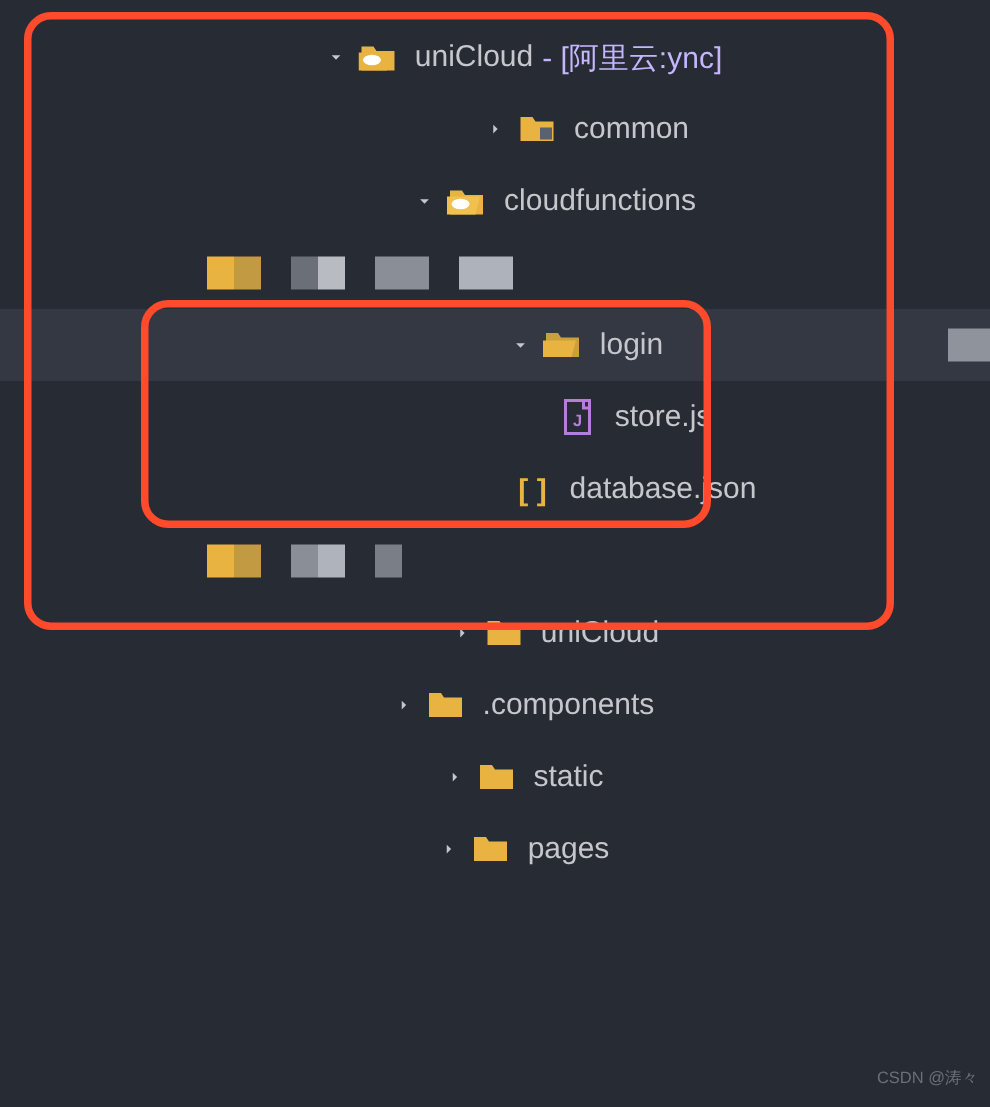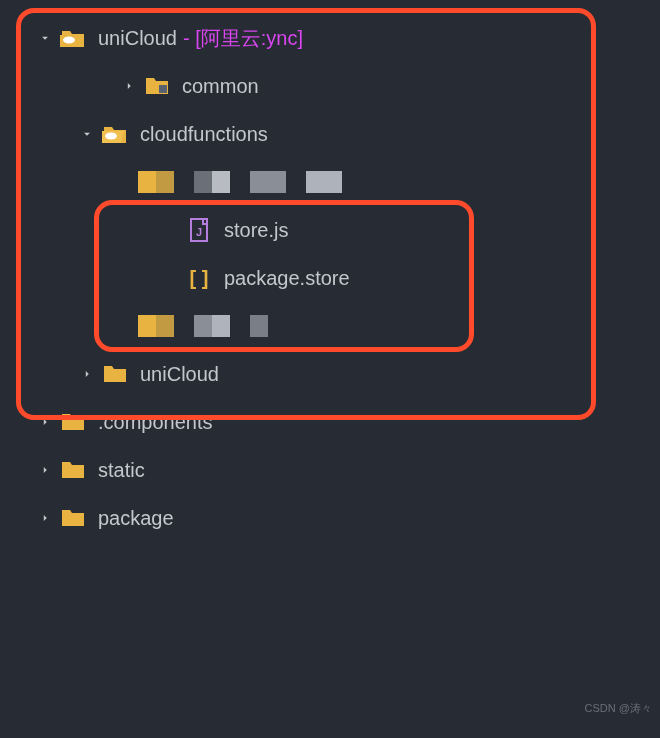--- a/index.html
+++ b/index.html
@@ -13,20 +13,21 @@
       overflow: hidden;
       position: relative;
     }
     .tree { padding-top: 14px; }
     .row {
       display: flex;
       align-items: center;
       height: 48px;
       padding-left: 8px;
       white-space: nowrap;
+      justify-content: center;
     }
     .row.selected {
       background: #333842;
     }
     .row.selected .right-marker {
       position: absolute;
       right: 0;
       width: 28px;
       height: 22px;
       background: #8f949c;
@@ -41,21 +42,21 @@
     }
     .chev svg { width: 14px; height: 14px; }
     .icon {
       width: 30px;
       display: inline-flex;
       justify-content: center;
       align-items: center;
       margin-right: 10px;
     }
     .label { color: #c4c8cc; }
-    .suffix { color: #d946ef; margin-left: 6px; }
+    .suffix { color: #c4b5fd; margin-left: 6px; }
     
     
     .folder-yellow { fill: #e8b341; }
     .folder-yellow-open { fill: #e8b341; }
     .cloud-badge { fill: #ffffff; }
     
     
     .pixel-row {
       display: flex;
       align-items: center;
@@ -91,21 +92,21 @@
       width: 380px;
       height: 152px;
       border: 5px solid #ff4b2b;
       border-radius: 18px;
       pointer-events: none;
     }
     
     .watermark {
       position: absolute;
       right: 8px;
-      bottom: 22px;
+      bottom: 12px;
       font-size: 11px;
       color: #6b6f77;
     }
   </style>
 </head>
 <body>
 
 <div class="tree">
 
   <div class="row">
@@ -173,41 +174,57 @@
         <div class="px" style="background:#8a8e96"></div>
         <div class="px" style="background:#8a8e96"></div>
       </div>
       <div class="block">
         <div class="px" style="background:#aeb2ba"></div>
         <div class="px" style="background:#aeb2ba"></div>
       </div>
     </div>
   </div>
 
+  <div class="row selected">
+    <span class="indent" style="width:108px"></span>
+    <span class="chev">
+      <svg viewBox="0 0 24 24">
+          <path fill="currentColor" d="M7 10l5 5 5-5z"></path>
+        </svg>
+    </span>
+    <span class="icon">
+      <svg width="26" height="20" viewBox="0 0 26 20">
+        <path fill="#caa03b" d="M2 2h8l2 3h12v13H2z"></path>
+        <path fill="#e8b341" d="M0 7h22l-3 11H0z"></path>
+      </svg>
+    </span>
+    <span class="label">login</span>
+    <span class="right-marker"></span>
+  </div>
 
   <div class="row">
     <span class="indent" style="width:176px"></span>
     <span class="icon">
       <svg width="20" height="24" viewBox="0 0 20 24">
         <rect x="2" y="1" width="16" height="22" fill="none" stroke="#b57edc" stroke-width="2"></rect>
         <path d="M14 1v5h5" fill="none" stroke="#b57edc" stroke-width="2"></path>
         <text x="10" y="18" font-size="11" fill="#b57edc" text-anchor="middle" font-weight="bold">J</text>
       </svg>
     </span>
     <span class="label">store.js</span>
   </div>
 
   <div class="row">
     <span class="indent" style="width:176px"></span>
     <span class="icon">
       <svg width="24" height="24" viewBox="0 0 24 24">
         <text x="12" y="19" font-size="20" fill="#e8b341" text-anchor="middle" font-weight="bold">[ ]</text>
       </svg>
     </span>
-    <span class="label">package.store</span>
+    <span class="label">database.json</span>
   </div>
 
   <div class="pixel-row">
     <div class="pixel-blocks second">
       <div class="block">
         <div class="px" style="background:#e8b341"></div>
         <div class="px" style="background:#c29a42"></div>
       </div>
       <div class="block">
         <div class="px" style="background:#8a8e96"></div>
@@ -271,21 +288,21 @@
     <span class="chev">
       <svg viewBox="0 0 24 24">
           <path fill="currentColor" d="M10 7l5 5-5 5z"></path>
         </svg>
     </span>
     <span class="icon">
       <svg width="24" height="20" viewBox="0 0 24 20">
           <path class="folder-yellow" d="M1 2h8l2 3h12v13H1z"></path>
         </svg>
     </span>
-    <span class="label">package</span>
+    <span class="label">pages</span>
   </div>
 
 
 </div>
 
 <div class="highlight-outer"></div>
 <div class="highlight-inner"></div>
 
 <div class="watermark">CSDN @涛々</div>
 

